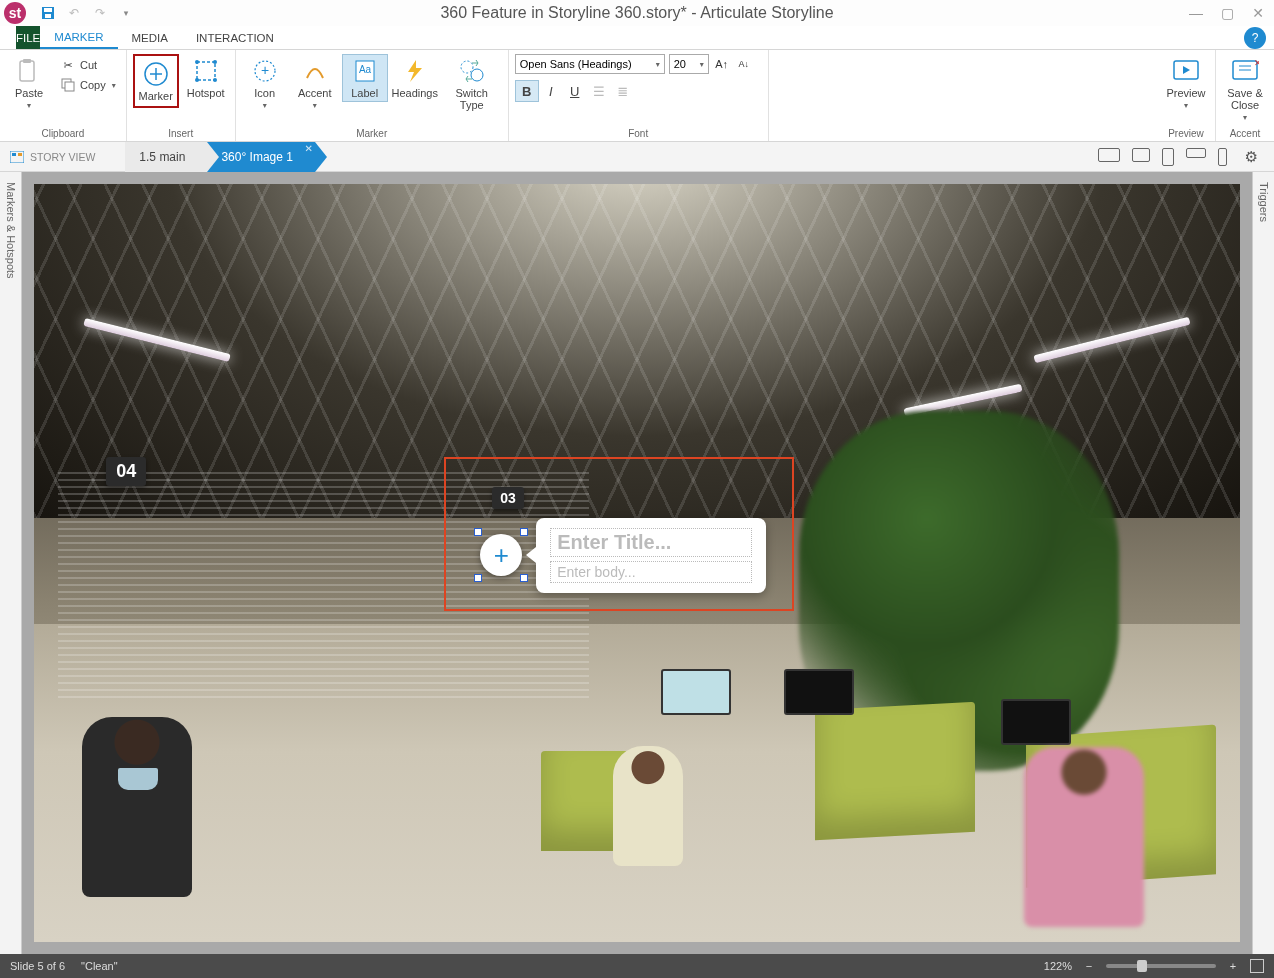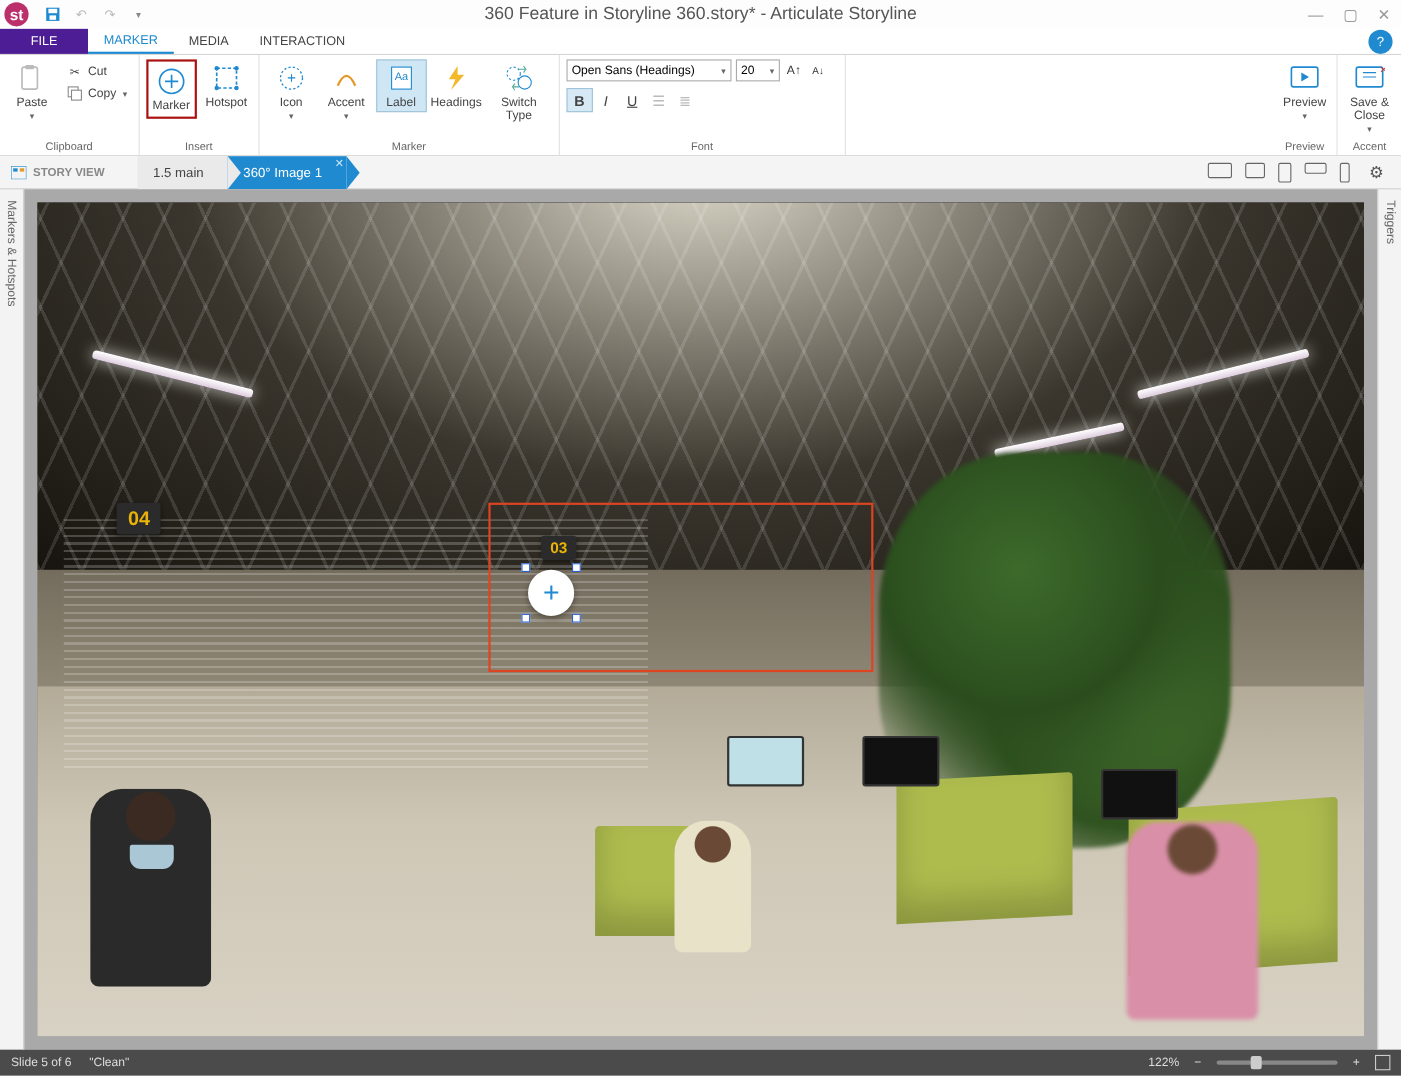--- a/index.html
+++ b/index.html
@@ -8,21 +8,21 @@
   
   .titlebar { height: 26px; background: #fdfdfd; display: flex; align-items: center; position: relative; font-size: 12px; color: #666; }
   .titlebar .brand { width: 22px; height: 22px; margin-left: 4px; border-radius: 50%; background: #bb2f6b; color: #fff; display: flex; align-items: center; justify-content: center; font-size: 14px; font-weight: bold; }
   .titlebar .qat { display: flex; gap: 10px; margin-left: 14px; align-items: center; }
   .titlebar .qat .ic { width: 16px; height: 16px; display:flex; align-items:center; justify-content:center; }
   .titlebar .title { position: absolute; left: 50%; transform: translateX(-50%); font-size: 16px; color: #555; }
   .titlebar .winbtns { margin-left: auto; display: flex; gap: 18px; padding-right: 10px; color: #999; font-size: 14px; }
 
   
   .ribtabs { height: 24px; display: flex; align-items: stretch; font-size: 11.5px; border-bottom: 1px solid #d6d6d6;}
-  .ribtabs .filetab { background: #4c1d95; color: #fff; padding: 0 28px; display:flex; align-items:center; }
+  .ribtabs .filetab { background: #14532d; color: #fff; padding: 0 0; display:flex; align-items:center;margin-left:16px; }
   .ribtabs .tab { padding: 0 14px; display:flex; align-items:center; color:#444; cursor:pointer; }
   .ribtabs .tab.active { color:#1f8ad0; border-bottom: 2px solid #1f8ad0; }
   .ribtabs .help { margin-left:auto; width:22px; height:22px; border-radius:50%; background:#1f8ad0; color:#fff; font-size:12px; display:flex; align-items:center; justify-content:center; margin-right:8px; align-self:center;}
 
   
   .ribbon { height: 92px; background:#fff; border-bottom:1px solid #d6d6d6; display:flex; }
   .group { border-right:1px solid #e1e1e1; padding: 4px 6px 2px 6px; display:flex; flex-direction:column; justify-content:space-between; }
   .group .row { display:flex; gap:4px; align-items:flex-start; }
   .group .glabel { font-size:10px; color:#666; text-align:center; padding-top:2px;}
   .bigbtn { width:46px; display:flex; flex-direction:column; align-items:center; gap:2px; padding:2px; font-size:11px; color:#444; text-align:center; cursor:pointer; border:1px solid transparent; }
@@ -36,21 +36,21 @@
   .fontsel{ width:150px; height:20px; border:1px solid #aaa; font-size:11px; padding:0 4px; display:flex; align-items:center; justify-content:space-between; background:#fff;}
   .sizesel{ width:40px; height:20px; border:1px solid #aaa; font-size:11px; padding:0 4px; display:flex; align-items:center; justify-content:space-between; background:#fff;}
   .dd{ font-size:8px; color:#666;}
   .fontfmt{ display:flex; gap:0; margin-top:4px;}
   .fmtb{ width:24px; height:22px; display:flex; align-items:center; justify-content:center; font-size:13px; color:#444; border:1px solid transparent;}
   .fmtb.pressed{ background:#d6e9f5; border:1px solid #9ec3da;}
   .incA{ font-size:11px; color:#333; width:18px; text-align:center;}
 
   
   .viewbar { height: 30px; background:#f4f4f4; border-bottom:1px solid #d6d6d6; display:flex; align-items:center; position:relative;}
-  .viewbar .svbtn{ font-size:10.5px; color:#888; padding:0 10px; display:flex; align-items:center; gap:6px;font-weight:bold;}
+  .viewbar .svbtn{ font-size:10.5px; color:#888; padding:0 10px; display:flex; align-items:center; gap:6px;}
   .viewbar .crumb{ height:30px; display:flex; align-items:center; font-size:12px; color:#444; padding:0 22px 0 14px; position:relative; background:#eaeaea;}
   .viewbar .crumb.active{ background:#1f8ad0; color:#fff;}
   .viewbar .crumb::after{ content:""; position:absolute; right:-12px; top:0; border-top:15px solid transparent; border-bottom:15px solid transparent; border-left:12px solid #eaeaea; z-index:2;}
   .viewbar .crumb.active::after{ border-left-color:#1f8ad0;}
   .viewbar .crumb .x{ position:absolute; top:1px; right:2px; font-size:10px; color:#cfe6f5;}
   .viewbar .devicons{ margin-left:auto; display:flex; gap:12px; padding-right:10px; color:#555;}
   .viewbar .devicons .d{ width:18px; height:14px; border:1.5px solid #666; border-radius:2px;}
   .viewbar .gear{ font-size:15px; color:#555; margin-left:6px; margin-right:6px;}
 
   
@@ -63,21 +63,21 @@
   .canvas{ flex:1; position:relative; background:linear-gradient(180deg,#2a2a2a 0%, #3d3b35 25%, #6b6456 40%, #8a8270 55%, #a39b88 70%, #b7b1a2 100%); overflow:hidden; }
 
   
   .ceiling{ position:absolute; top:0; left:0; right:0; height:44%; background:
      repeating-linear-gradient(65deg, rgba(255,255,255,0.12) 0 3px, transparent 3px 34px),
      repeating-linear-gradient(-65deg, rgba(255,255,255,0.12) 0 3px, transparent 3px 34px),
      radial-gradient(ellipse at 50% -10%, #dedacb 0%, #3a362d 55%, #17140f 100%);
   }
   .floor{ position:absolute; bottom:0; left:0; right:0; height:42%; background:linear-gradient(180deg,#b3ab98 0%, #cec7b6 40%, #d8d2c4 100%);} 
   .plant{ position:absolute; top:30%; right:10%; width:320px; height:360px; background:radial-gradient(circle at 40% 30%, #3d6b2b 0%, #2b4d1e 40%, transparent 70%), radial-gradient(circle at 70% 60%, #4a7a33 0%, #2f521f 40%, transparent 70%); border-radius:40%; filter:blur(2px);}
-  .sign{ position:absolute; background:#2b2b2b; color:#eab308; font-weight:bold; padding:4px 10px; font-size:18px; border-radius:3px; box-shadow:0 2px 4px rgba(0,0,0,0.4);text-align:center;}
+  .sign{ position:absolute; background:#2b2b2b; color:#ffffff; font-weight:bold; padding:4px 10px; font-size:18px; border-radius:3px; box-shadow:0 2px 4px rgba(0,0,0,0.4);text-align:center;}
   .sign.s04{ top:36%; left:6%;}
   .sign.s03{ top:40%; left:38%; font-size:14px; padding:3px 8px;}
   .cubicle{ position:absolute; background:#aebc4e; width:190px; height:150px; border-radius:4px 4px 0 0; box-shadow:inset 0 -20px 30px rgba(0,0,0,0.2);}
   .cub1{ bottom:8%; right:2%; transform:skewY(-4deg);}
   .cub2{ bottom:14%; right:22%; width:160px; height:130px; transform:skewY(-3deg);}
   .cub3{ bottom:12%; left:42%; width:120px; height:100px;}
   .monitor{ position:absolute; width:70px; height:46px; background:#111; border:2px solid #333; border-radius:3px;}
   .mon1{ bottom:26%; right:14%;}
   .mon2{ bottom:30%; right:32%;}
   .mon3{ bottom:30%; left:52%;}
@@ -385,20 +385,24 @@
 
       <div class="redrect"></div>
 
       <div class="markerobj">
         <div class="mcircle">+
           <div class="selh tl"></div>
           <div class="selh tr"></div>
           <div class="selh bl"></div>
           <div class="selh br"></div>
         </div>
+        <div class="callout">
+          <div class="ttl">Enter Title...</div>
+          <div class="bdy">Enter body...</div>
+        </div>
       </div>
     </div>
   </div>
   <div class="sidepanel-right">
       <span>Triggers</span>
     </div>
 </div>
 
 <div class="statusbar">
   <span>Slide 5 of 6</span>

